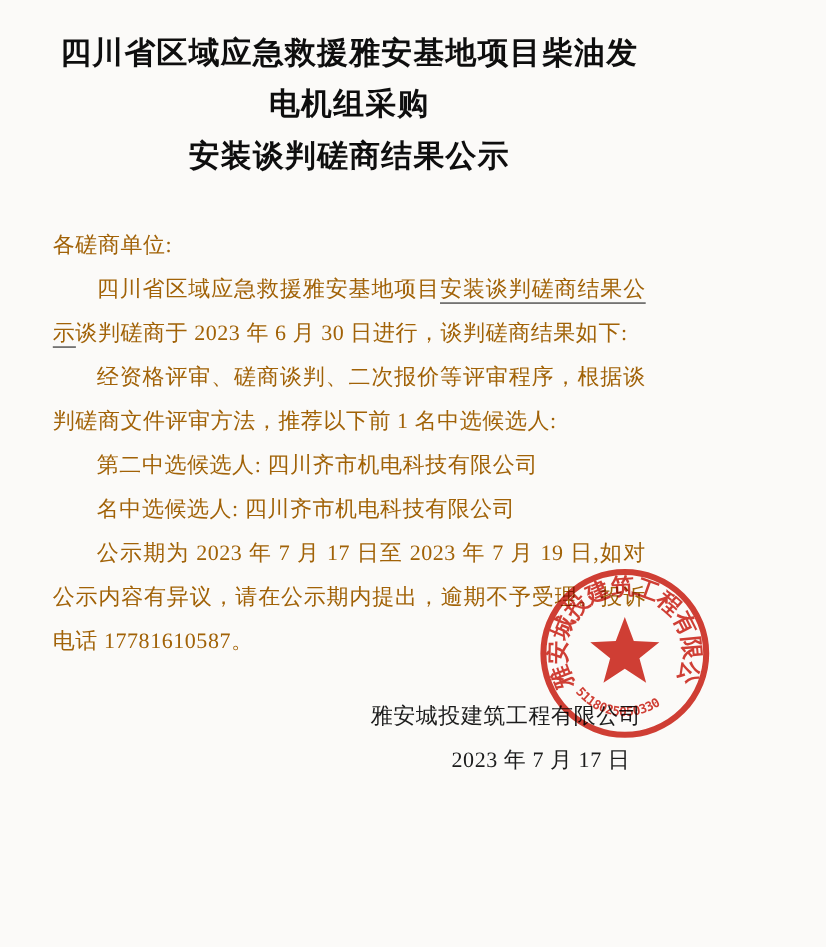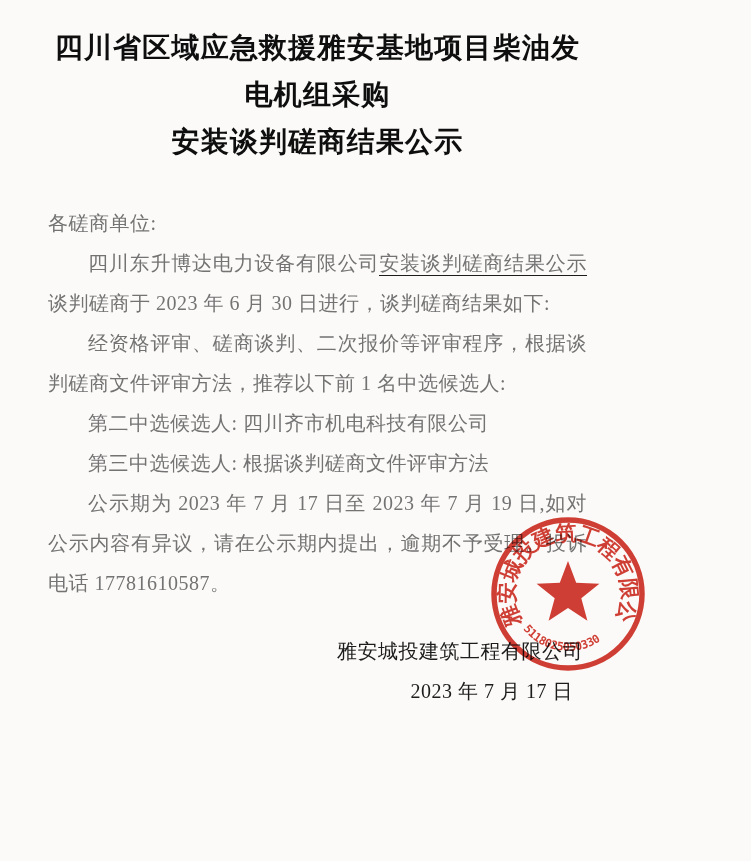--- a/index.html
+++ b/index.html
@@ -36,21 +36,21 @@
   .body-text {
     margin-top: 38px;
   }
   .body-text p {
     margin: 0;
     font-size: 20px;
     line-height: 40px;
     letter-spacing: 0.5px;
     text-align: justify;
     text-align-last: left;
-    color: #737373;
+    color: #a16207;
   }
   .indent {
     text-indent: 2em;
   }
   .u {
     border-bottom: 1.5px solid #1c1c1c;
     padding-bottom: 1px;
   }
   .signature {
     margin-top: 28px;
@@ -94,28 +94,28 @@
 <body>
 
 <div class="page">
 
   <h1 class="title">四川省区域应急救援雅安基地项目柴油发电机组采购
 安装谈判磋商结果公示</h1>
 
   <div class="body-text">
     <p>各磋商单位:</p>
 
-    <p class="indent"><span>四川东升博达电力设备有限公司</span><span class="u">安装谈判磋商结果公示</span><span>谈判磋商于 2023 年 6 月 30 日进行，谈判磋商结果如下:</span></p>
+    <p class="indent"><span>四川省区域应急救援雅安基地项目</span><span class="u">安装谈判磋商结果公示</span><span>谈判磋商于 2023 年 6 月 30 日进行，谈判磋商结果如下:</span></p>
 
     <p class="indent">经资格评审、磋商谈判、二次报价等评审程序，根据谈判磋商文件评审方法，推荐以下前 1 名中选候选人:</p>
 
 
     <p class="indent">第二中选候选人: 四川齐市机电科技有限公司</p>
 
-    <p class="indent">第三中选候选人: 根据谈判磋商文件评审方法</p>
+    <p class="indent">名中选候选人: 四川齐市机电科技有限公司</p>
 
     <p class="indent">公示期为 2023 年 7 月 17 日至 2023 年 7 月 19 日,如对公示内容有异议，请在公示期内提出，逾期不予受理。投诉电话 17781610587。</p>
   </div>
 
   <div class="signature">
     <p>雅安城投建筑工程有限公司</p>
     <p class="sign-date">2023 年 7 月 17 日</p>
   </div>
 
   <svg class="seal" viewBox="0 0 200 200">

